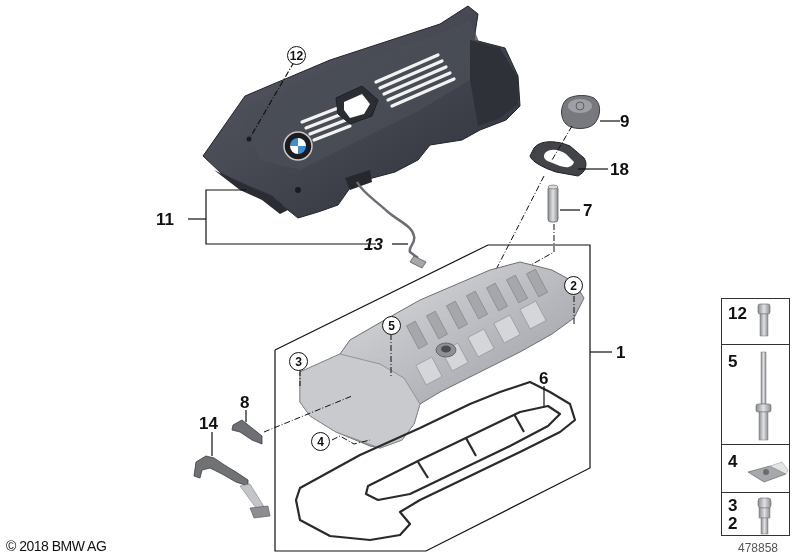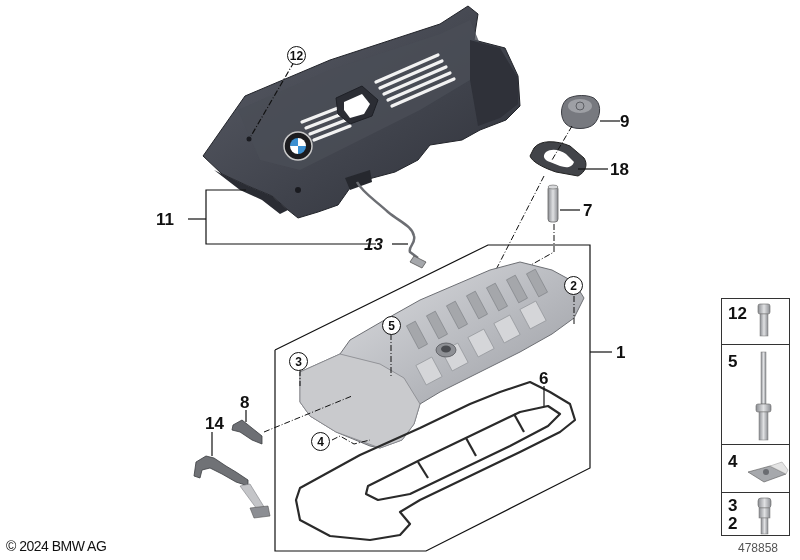--- a/index.html
+++ b/index.html
@@ -191,21 +191,21 @@
   </svg>
 
   <div class="lbl" style="left:616px;top:344px;">1</div>
   <div class="lbl" style="left:539px;top:370px;">6</div>
   <div class="lbl" style="left:583px;top:202px;">7</div>
   <div class="lbl" style="left:240px;top:394px;">8</div>
   <div class="lbl" style="left:620px;top:113px;">9</div>
   <div class="lbl" style="left:610px;top:161px;">18</div>
   <div class="lbl" style="left:156px;top:211px;">11</div>
   <div class="lbl" style="left:364px;top:236px;font-style:italic;">13</div>
-  <div class="lbl" style="left:205px;top:415px;">14</div>
+  <div class="lbl" style="left:199px;top:415px;">14</div>
 
   <div class="circ" style="left:564px;top:276px;">2</div>
   <div class="circ" style="left:289px;top:352px;">3</div>
   <div class="circ" style="left:311px;top:432px;">4</div>
   <div class="circ" style="left:382px;top:316px;">5</div>
   <div class="circ" style="left:287px;top:46px;">12</div>
 
   <div class="legend-box">
     <div class="legend-cell" style="top:0;height:46px;">
       <span class="legend-num" style="top:6px;">12</span>
@@ -215,15 +215,15 @@
     </div>
     <div class="legend-cell" style="top:146px;height:48px;">
       <span class="legend-num" style="top:8px;">4</span>
     </div>
     <div class="legend-cell" style="top:194px;height:42px;">
       <span class="legend-num" style="top:4px;">3</span>
       <span class="legend-num" style="top:22px;">2</span>
     </div>
   </div>
 
-  <div class="copyright">© 2024 BMW AG</div>
+  <div class="copyright">© 2018 BMW AG</div>
   <div class="diagram-id">478858</div>
 </div>
 
 </body></html>

